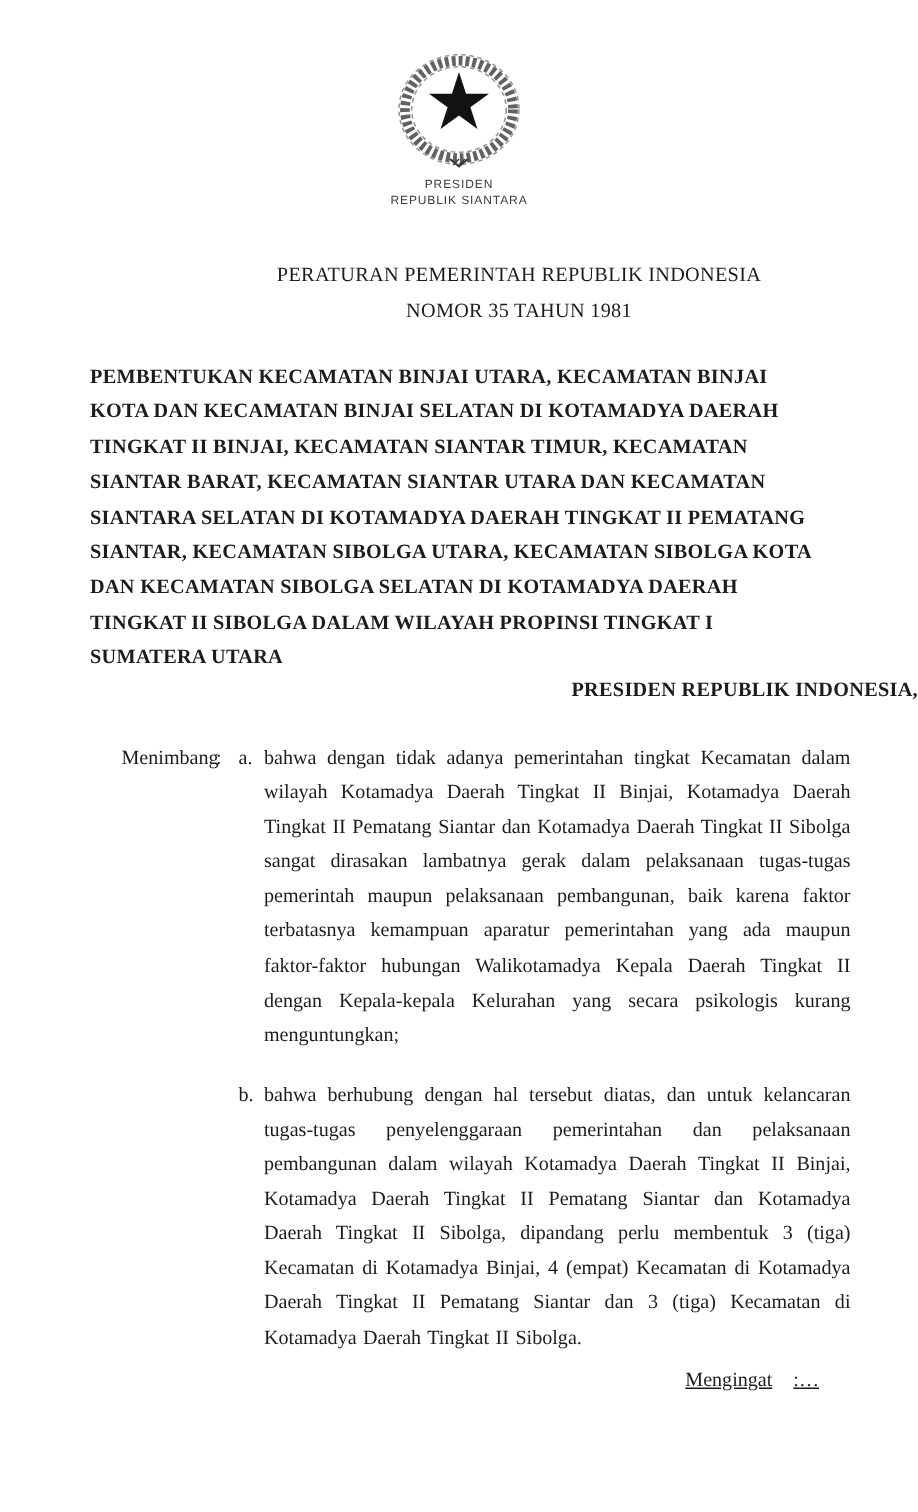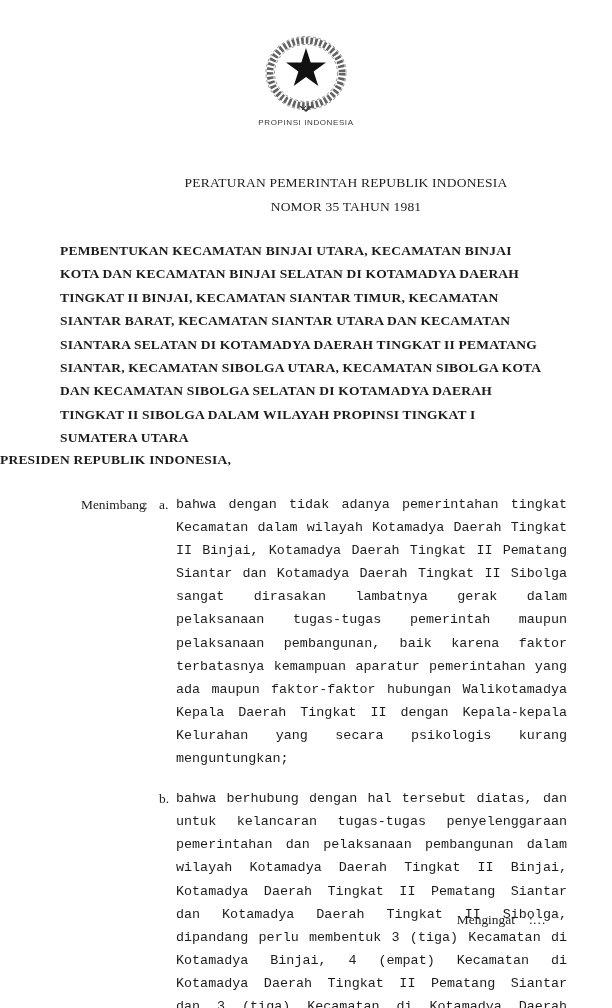--- a/index.html
+++ b/index.html
@@ -56,21 +56,21 @@
     font-size: 13.5px;
     line-height: 23.4px;
     letter-spacing: 0.2px;
   }
 
   .preamble-heading {
     position: absolute;
     top: 452px;
     left: 0;
     width: 612px;
-    text-align: left;
+    text-align: right;
     font-weight: bold;
     font-size: 13.5px;
     letter-spacing: 0.2px;
   }
 
   
   .consider {
     position: absolute;
     top: 493px;
     left: 62px;
@@ -87,29 +87,29 @@
   .c-item {
     display: grid;
     grid-template-columns: 17px 1fr;
   }
   .c-item + .c-item { margin-top: 17px; }
   .c-item .marker { }
   .c-item .itext {
     text-align: justify;
     text-justify: inter-word;
     word-spacing: 1px;
-    font-family: Liberation Mono, monospace;
   }
 
   .catchword {
     position: absolute;
     top: 912px;
     right: 66px;
     font-size: 13.4px;
     white-space: nowrap;
+    text-decoration: underline;
   }
   .catchword .cw-rest { margin-left: 14px; }
 </style>
 </head>
 <body>
 
 <div class="page">
 
   <div class="emblem">
     <svg width="88" height="78" viewBox="0 0 88 78">
@@ -117,21 +117,22 @@
       <ellipse cx="44" cy="38" rx="36" ry="32.5" fill="none" stroke="#3b3b3b" stroke-width="6.5" stroke-dasharray="2.6 2" opacity="0.8"></ellipse>
       <ellipse cx="44" cy="38" rx="40" ry="36.5" fill="none" stroke="#3b3b3b" stroke-width="1" stroke-dasharray="3 2.5" opacity="0.55"></ellipse>
       <ellipse cx="44" cy="38" rx="31.5" ry="28.5" fill="none" stroke="#3b3b3b" stroke-width="1" stroke-dasharray="3 2.5" opacity="0.55"></ellipse>
 
       <polygon points="44,13 48.7,27.5 64,27.5 51.6,36.5 56.3,51 44,42 31.7,51 36.4,36.5 24,27.5 39.3,27.5" fill="#121212"></polygon>
 
       <path d="M38,71 l6,5 l6,-5" fill="none" stroke="#3b3b3b" stroke-width="1.4"></path>
       <path d="M40,75 l4,-4 M48,71 l-4,4" fill="none" stroke="#3b3b3b" stroke-width="1"></path>
     </svg>
     <div class="emblem-caption">
-      <div>PROPINSI INDONESIA</div>
+      <div>PRESIDEN</div>
+      <div>REPUBLIK SIANTARA</div>
     </div>
   </div>
 
   <div class="title-block">
     <div>PERATURAN PEMERINTAH REPUBLIK INDONESIA</div>
     <div>NOMOR 35 TAHUN 1981</div>
   </div>
 
   <div class="subject">PEMBENTUKAN KECAMATAN BINJAI UTARA, KECAMATAN BINJAI KOTA DAN KECAMATAN BINJAI SELATAN DI KOTAMADYA DAERAH TINGKAT II BINJAI, KECAMATAN SIANTAR TIMUR, KECAMATAN SIANTAR BARAT, KECAMATAN SIANTAR UTARA DAN KECAMATAN SIANTARA SELATAN DI KOTAMADYA DAERAH TINGKAT II PEMATANG SIANTAR, KECAMATAN SIBOLGA UTARA, KECAMATAN SIBOLGA KOTA DAN KECAMATAN SIBOLGA SELATAN DI KOTAMADYA DAERAH TINGKAT II SIBOLGA DALAM WILAYAH PROPINSI TINGKAT I SUMATERA UTARA</div>
 

